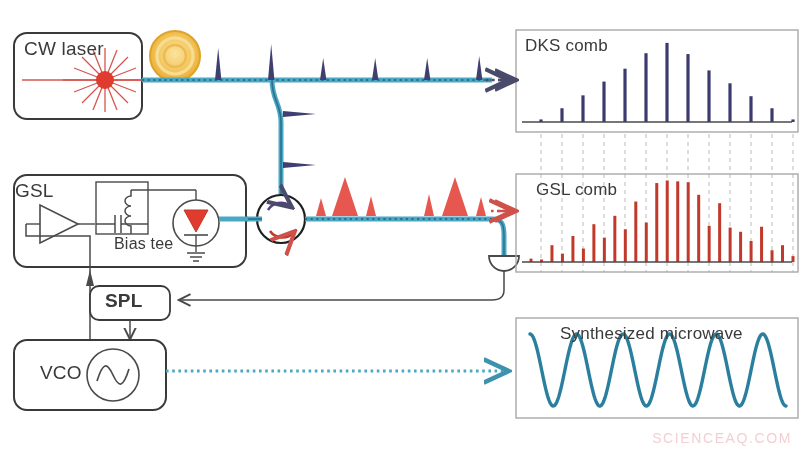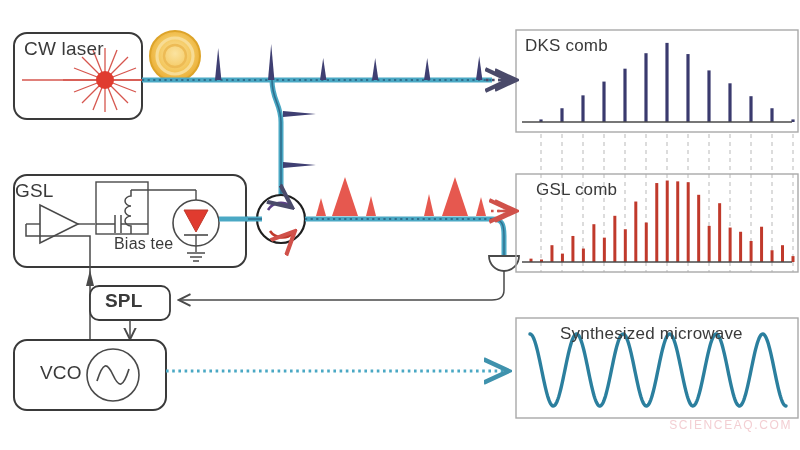--- a/index.html
+++ b/index.html
@@ -5,21 +5,21 @@
   html,body{margin:0;padding:0;background:#ffffff;}
   body{width:800px;height:450px;position:relative;overflow:hidden;
        font-family:"Liberation Sans", sans-serif;}
   #stage{position:absolute;left:0;top:0;width:800px;height:450px;}
   svg.layer{position:absolute;left:0;top:0;width:800px;height:450px;overflow:visible;}
   .lbl{position:absolute;color:#3a3a3a;font-family:"Liberation Sans",sans-serif;
        white-space:nowrap;letter-spacing:.2px;}
   .box-lbl{font-size:19px;}
   .panel-lbl{font-size:17px;}
   .small-lbl{font-size:16px;}
-  .wm{position:absolute;right:8px;bottom:18px;font-size:12px;color:#f3cfd3;
+  .wm{position:absolute;right:8px;bottom:4px;font-size:14px;color:#f3cfd3;
       letter-spacing:1.6px;font-family:"Liberation Sans",sans-serif;}
 </style>
 </head>
 <body>
 
 <div id="stage">
 
   <svg class="layer" viewBox="0 0 800 450">
     <defs>
       <marker id="arrW" markerWidth="9" markerHeight="9" refX="7" refY="4.5" orient="auto">

